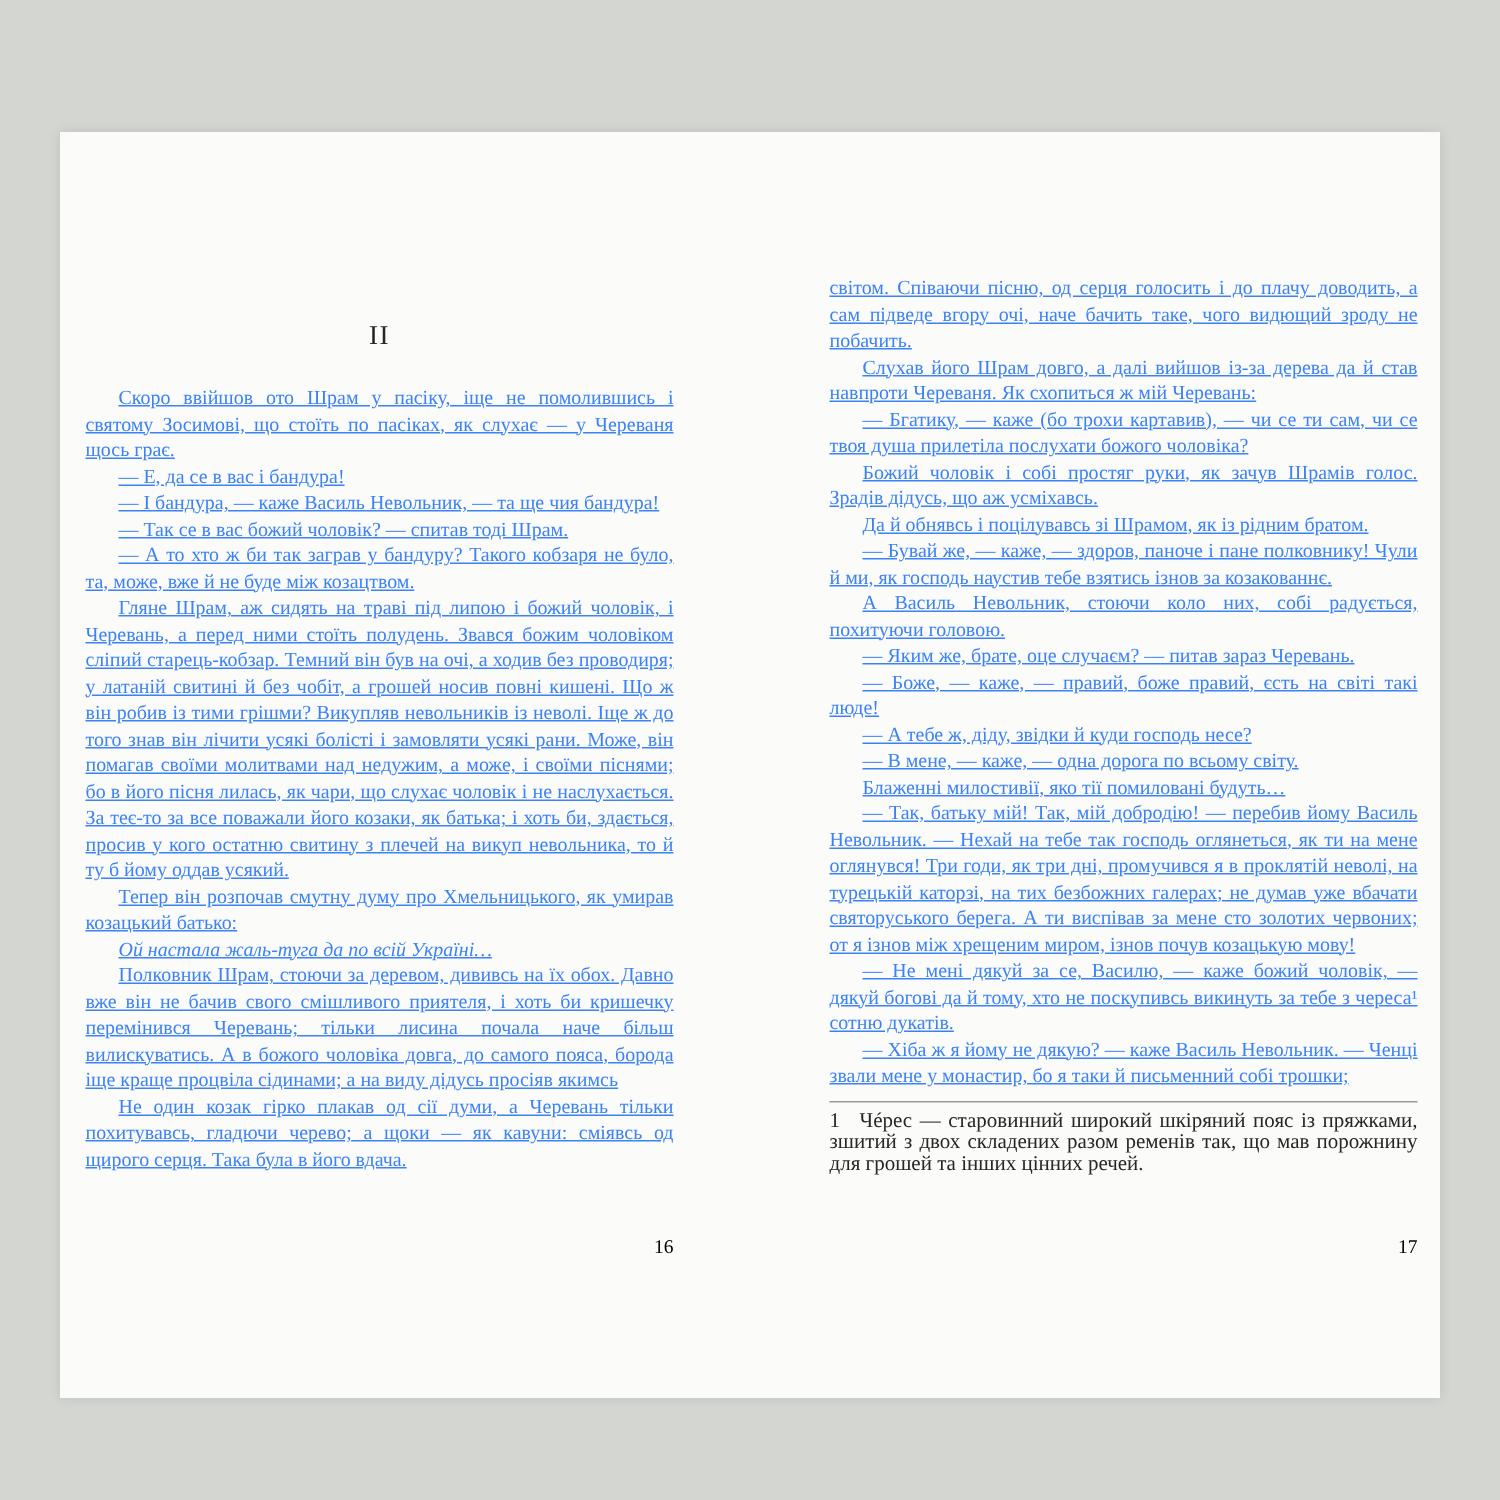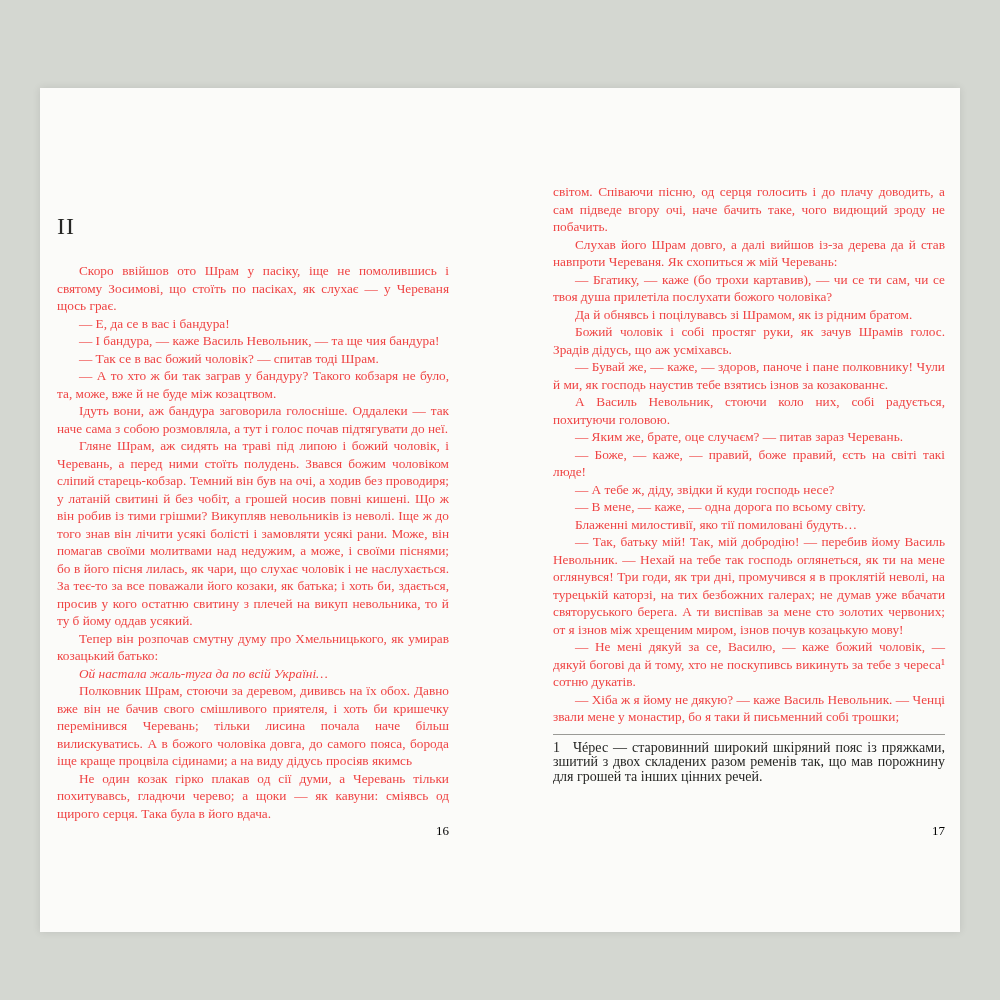--- a/index.html
+++ b/index.html
@@ -29,31 +29,32 @@
   }
   .col {
     position: relative;
     width: 392px;
     height: 700px;
   }
   .col.left  { margin-left: 17px; }
   .col.right { margin-left: 104px; }
   .chapter {
     margin: 30px 0 22px 0;
-    text-align: left;
-    font-size: 24px;
+    text-align: center;
+    font-size: 18px;
     font-weight: normal;
     letter-spacing: 1px;
     color: #262624;
   }
   .body-text {
     font-size: 13.3px;
     line-height: 17.5px;
-    color: #ef4444;
+    color: #3b82f6;
     text-align: justify;
+    text-decoration: underline;
   }
   p.para {
     margin: 0;
     text-indent: 22px;
   }
   p.para.noindent { text-indent: 0; }
   p.para.italic   { font-style: italic; }
   .footnote {
     margin-top: 8px;
     border-top: 1px solid #9a9a96;
@@ -84,37 +85,36 @@
   <div class="pages">
 
     <div class="col left">
       <h2 class="chapter">II</h2>
       <div class="body-text">
           <p class="para">Скоро ввійшов ото Шрам у пасіку, іще не помолившись і святому Зосимові, що стоїть по пасіках, як слухає — у Череваня щось грає.</p>
           <p class="para">— Е, да се в вас і бандура!</p>
           <p class="para">— І бандура, — каже Василь Невольник, — та ще чия бандура!</p>
           <p class="para">— Так се в вас божий чоловік? — спитав тоді Шрам.</p>
           <p class="para">— А то хто ж би так заграв у бандуру? Такого кобзаря не було, та, може, вже й не буде між козацтвом.</p>
-          <p class="para">Ідуть вони, аж бандура заговорила голосніше. Оддалеки — так наче сама з собою розмовляла, а тут і голос почав підтягувати до неї.</p>
           <p class="para">Гляне Шрам, аж сидять на траві під липою і божий чоловік, і Черевань, а перед ними стоїть полудень. Звався божим чоловіком сліпий старець-кобзар. Темний він був на очі, а ходив без проводиря; у латаній свитині й без чобіт, а грошей носив повні кишені. Що ж він робив із тими грішми? Викупляв невольників із неволі. Іще ж до того знав він лічити усякі болісті і замовляти усякі рани. Може, він помагав своїми молитвами над недужим, а може, і своїми піснями; бо в його пісня лилась, як чари, що слухає чоловік і не наслухається. За теє-то за все поважали його козаки, як батька; і хоть би, здається, просив у кого остатню свитину з плечей на викуп невольника, то й ту б йому оддав усякий.</p>
           <p class="para">Тепер він розпочав смутну думу про Хмельницького, як умирав козацький батько:</p>
           <p class="para italic">Ой настала жаль-туга да по всій Україні…</p>
           <p class="para">Полковник Шрам, стоючи за деревом, дививсь на їх обох. Давно вже він не бачив свого смішливого приятеля, і хоть би кришечку перемінився Черевань; тільки лисина почала наче більш вилискуватись. А в божого чоловіка довга, до самого пояса, борода іще краще процвіла сідинами; а на виду дідусь просіяв якимсь</p>
           <p class="para">Не один козак гірко плакав од сії думи, а Черевань тільки похитувавсь, гладючи черево; а щоки — як кавуни: сміявсь од щирого серця. Така була в його вдача.</p>
         </div>
       <div class="pagenum">16</div>
     </div>
 
     <div class="col right">
       <div class="body-text">
           <p class="para noindent">світом. Співаючи пісню, од серця голосить і до плачу доводить, а сам підведе вгору очі, наче бачить таке, чого видющий зроду не побачить.</p>
           <p class="para">Слухав його Шрам довго, а далі вийшов із-за дерева да й став навпроти Череваня. Як схопиться ж мій Черевань:</p>
           <p class="para">— Бгатику, — каже (бо трохи картавив), — чи се ти сам, чи се твоя душа прилетіла послухати божого чоловіка?</p>
+          <p class="para">Божий чоловік і собі простяг руки, як зачув Шрамів голос. Зрадів дідусь, що аж усміхавсь.</p>
           <p class="para">Да й обнявсь і поцілувавсь зі Шрамом, як із рідним братом.</p>
-          <p class="para">Божий чоловік і собі простяг руки, як зачув Шрамів голос. Зрадів дідусь, що аж усміхавсь.</p>
           <p class="para">— Бувай же, — каже, — здоров, паноче і пане полковнику! Чули й ми, як господь наустив тебе взятись ізнов за козакованнє.</p>
           <p class="para">А Василь Невольник, стоючи коло них, собі радується, похитуючи головою.</p>
           <p class="para">— Яким же, брате, оце случаєм? — питав зараз Черевань.</p>
           <p class="para">— Боже, — каже, — правий, боже правий, єсть на світі такі люде!</p>
           <p class="para">— А тебе ж, діду, звідки й куди господь несе?</p>
           <p class="para">— В мене, — каже, — одна дорога по всьому світу.</p>
           <p class="para">Блаженні милостивії, яко тії помиловані будуть…</p>
           <p class="para">— Так, батьку мій! Так, мій добродію! — перебив йому Василь Невольник. — Нехай на тебе так господь оглянеться, як ти на мене оглянувся! Три годи, як три дні, промучився я в проклятій неволі, на турецькій каторзі, на тих безбожних галерах; не думав уже вбачати святоруського берега. А ти виспівав за мене сто золотих червоних; от я ізнов між хрещеним миром, ізнов почув козацькую мову!</p>
           <p class="para">— Не мені дякуй за се, Василю, — каже божий чоловік, — дякуй богові да й тому, хто не поскупивсь викинуть за тебе з череса¹ сотню дукатів.</p>
           <p class="para">— Хіба ж я йому не дякую? — каже Василь Невольник. — Ченці звали мене у монастир, бо я таки й письменний собі трошки;</p>

